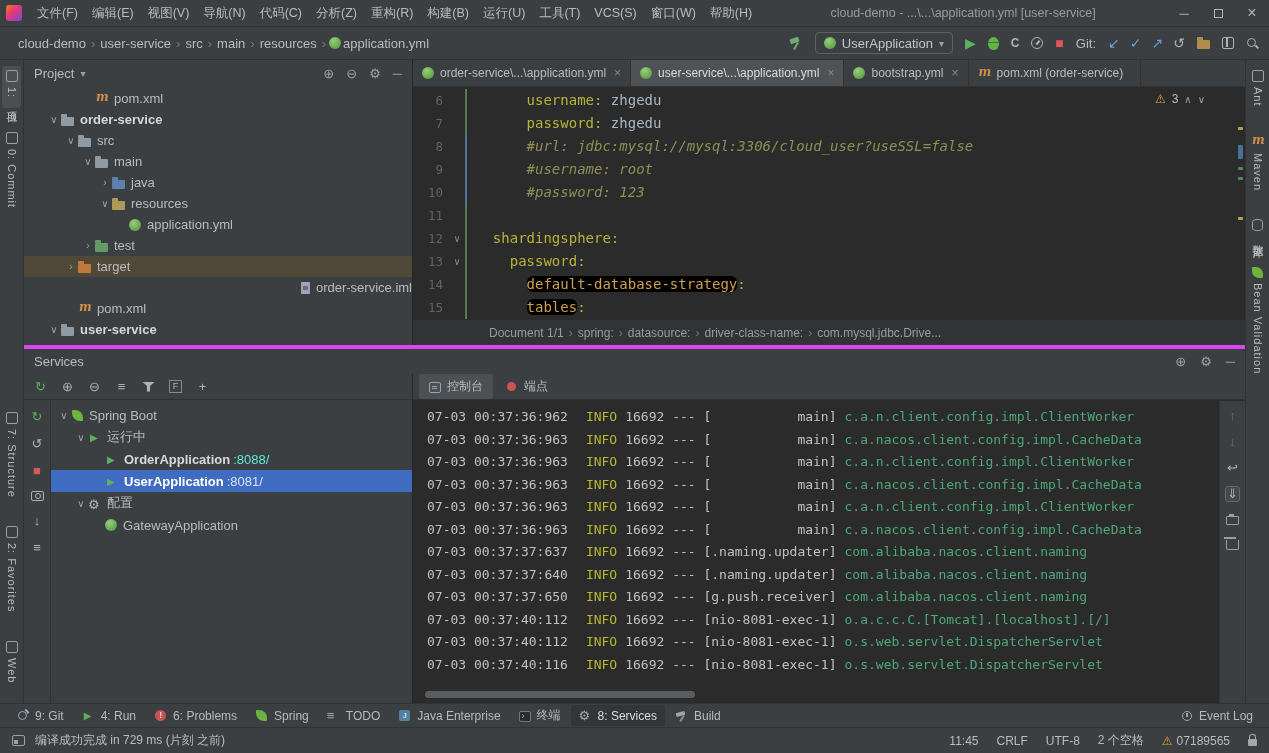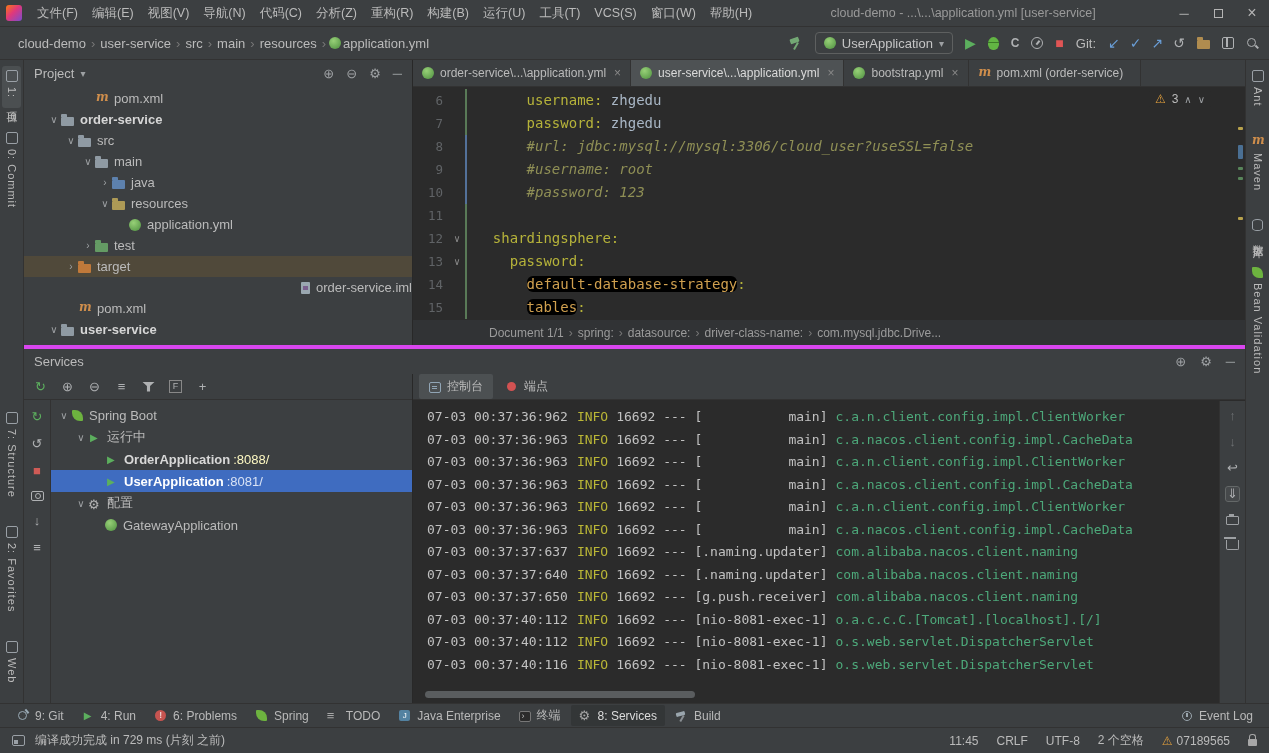--- a/index.html
+++ b/index.html
@@ -156,32 +156,32 @@
   .sic[data-cls="trash"]::before { content:""; position:absolute; left:-3px; top:-3px; width:12px; height:1.5px; background:#9da0a3; }
   .sic.on { outline:1px solid #646868; background:#46494b; border-radius:2px; }
   .svc-main { flex:1; display:flex; min-height:0; }
   .svc-strip { width:27px; flex:none; border-right:1px solid #323232; display:flex; flex-direction:column; align-items:center; gap:13px; padding-top:10px; }
   .svc-tree { flex:1; padding-top:4px; }
   .srow { height:22px; display:flex; align-items:center; white-space:nowrap; }
   .srow .chev { width:14px; text-align:center; color:#9da0a3; font-size:10px; flex:none; }
   .srow .ic { margin-right:6px; }
   .srow .lbl { color:#bbb; }
   .srow.bold .lbl { font-weight:bold; color:#d8d8d8; }
-  .srow .suffix { color:#fef9c3; margin-left:3px; }
+  .srow .suffix { color:#5eead4; margin-left:3px; }
   .srow.selected { background:#3f6cc0; }
   .srow.selected .lbl { color:#fff; }
   .srow.selected .suffix { color:#d8e2f5; }
 
   .svc-right { flex:1; display:flex; flex-direction:column; min-width:0; position:relative; }
   .con-tabs { height:26px; flex:none; border-bottom:1px solid #323232; display:flex; align-items:center; padding-left:6px; gap:2px; }
   .con-tab { display:flex; align-items:center; gap:6px; padding:4px 10px; font-size:12px; color:#bbb; border-radius:2px; }
   .con-tab.active { background:#4c5052; }
   .console { flex:1; background:#2b2b2b; position:relative; padding:6px 34px 0 14px; overflow:hidden; font-family:"DejaVu Sans Mono",monospace; font-size:13px; }
   .log { line-height:22.5px; white-space:nowrap; }
-  .lt { color:#c1c1c1; margin-right:9px; }
+  .lt { color:#c1c1c1; margin-right:18px; }
   .ll { color:#bab636; margin-right:8px; }
   .lm { color:#c1c1c1; margin-right:8px; white-space:pre; }
   .lg { color:#4da87a; }
   .con-strip { position:absolute; right:0; top:27px; bottom:0; width:26px; background:#3c3f41; border-left:1px solid #323232; display:flex; flex-direction:column; align-items:center; gap:12px; padding-top:8px; }
   .hscroll { position:absolute; left:12px; bottom:5px; width:270px; height:7px; background:#5a5d5f; border-radius:4px; }
 
   
   .twbar { position:absolute; left:0; top:703px; width:1269px; height:24px; background:#3c3f41; border-top:1px solid #323232; display:flex; align-items:center; padding:0 8px; gap:2px; font-size:12px; }
   .twi { display:flex; align-items:center; gap:6px; padding:2px 8px; border-radius:2px; color:#b9b9b9; white-space:nowrap; }
   .twi.active { background:#333637; color:#dcdcdc; }

